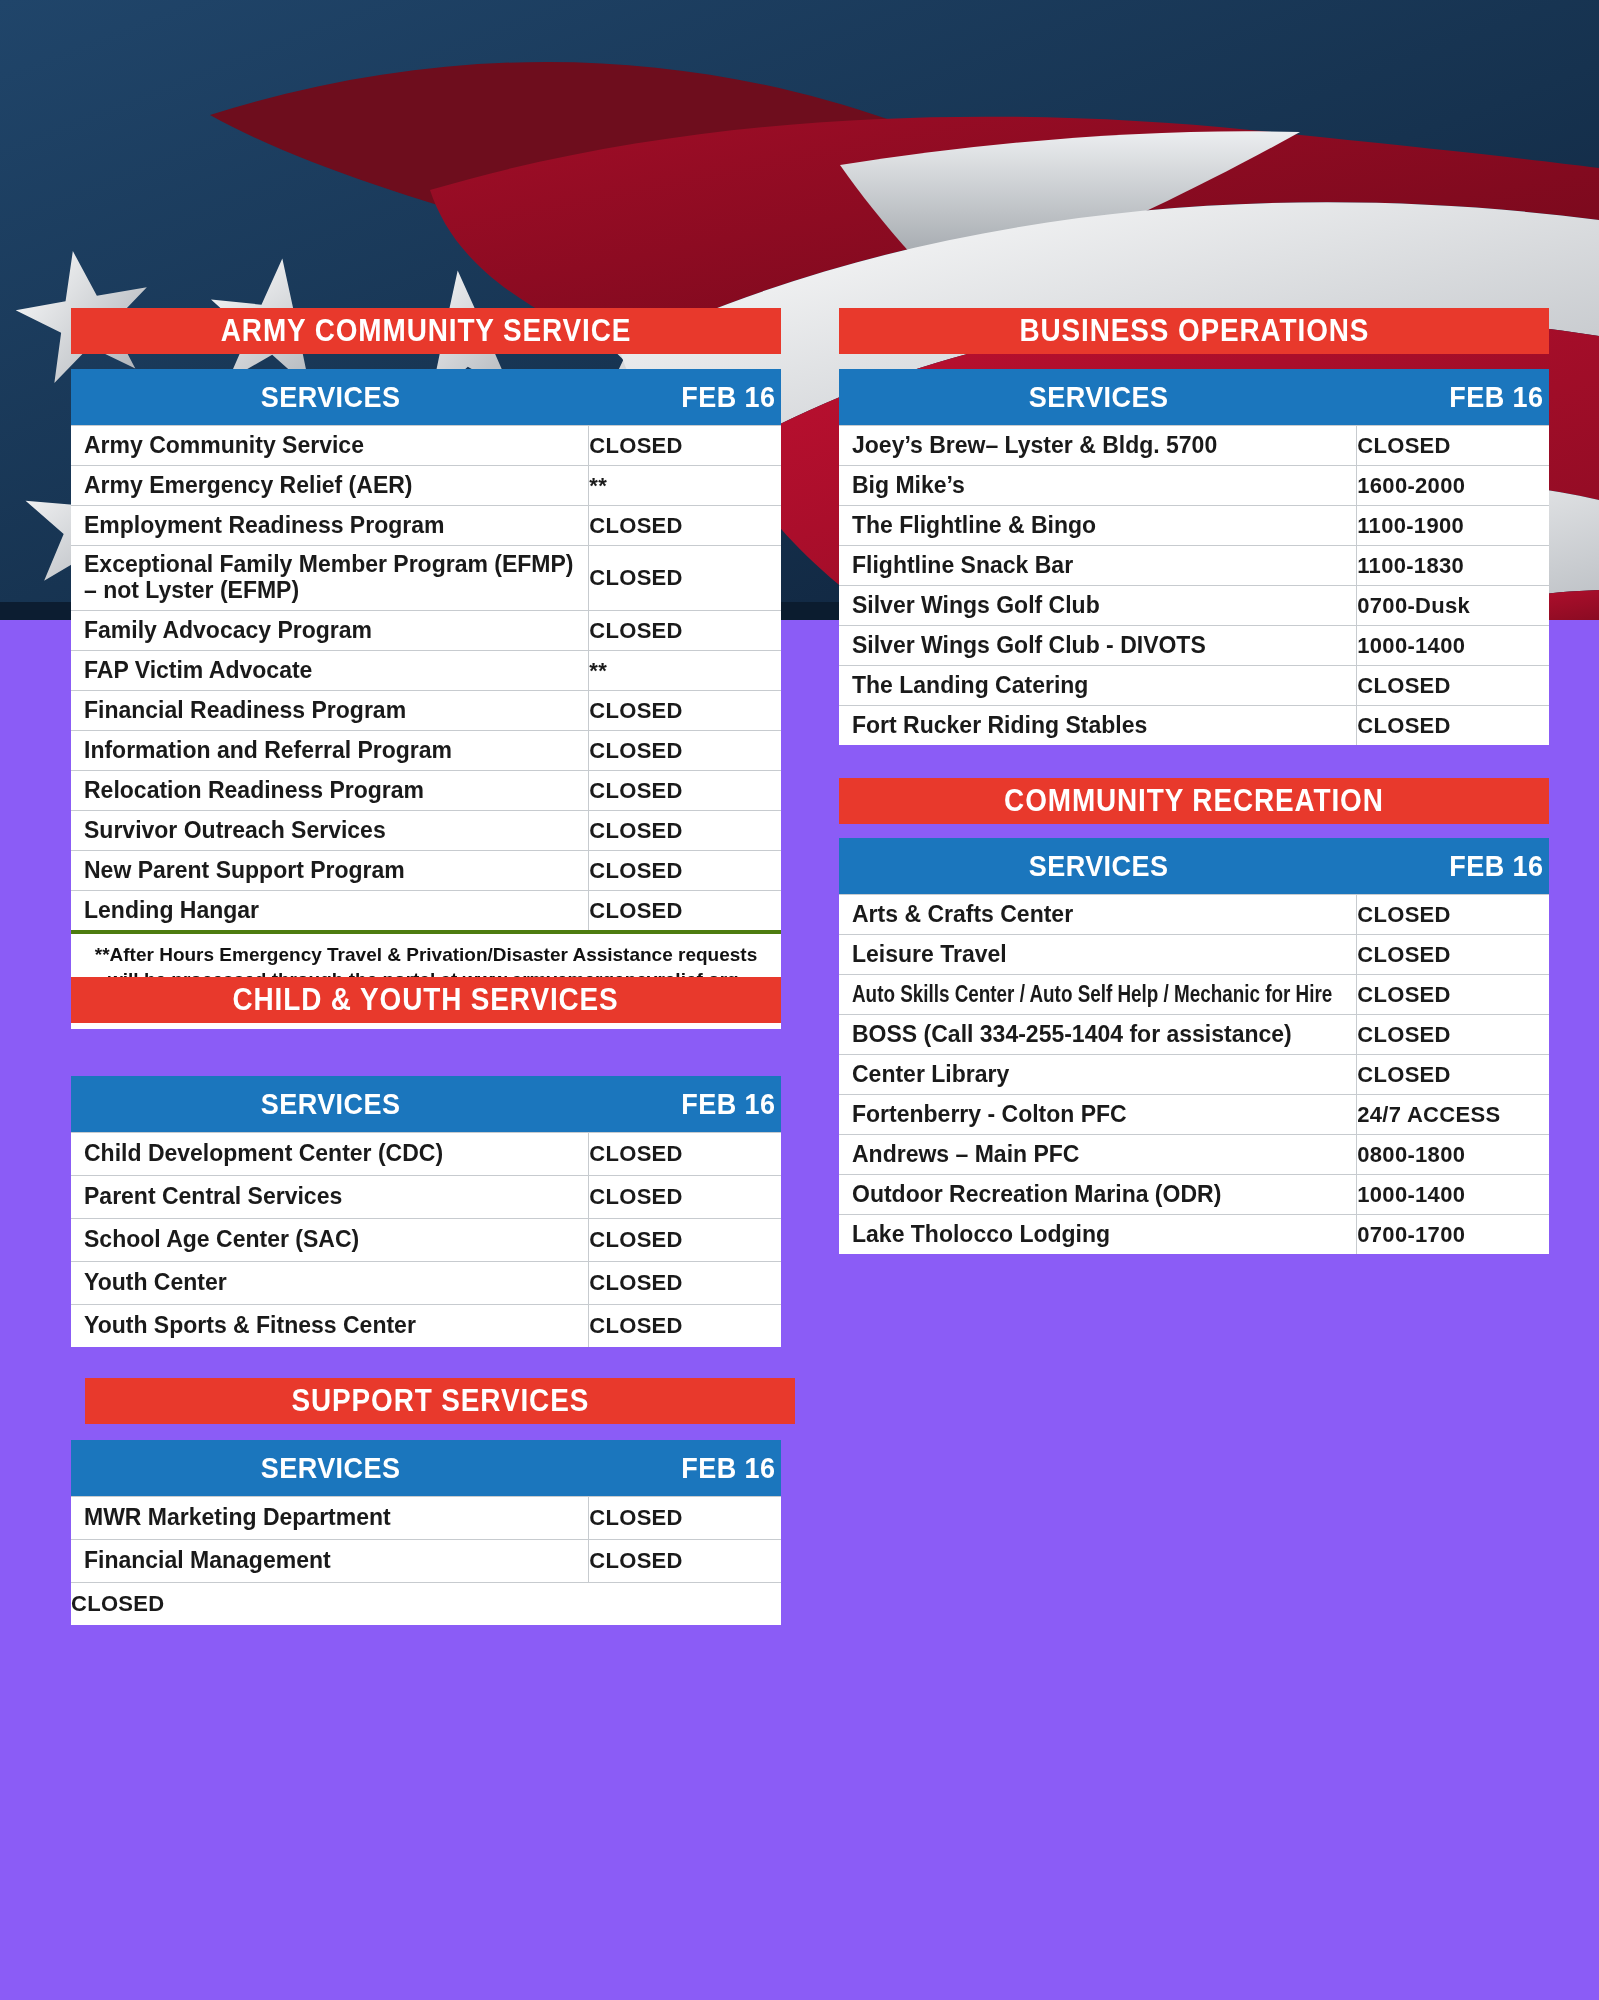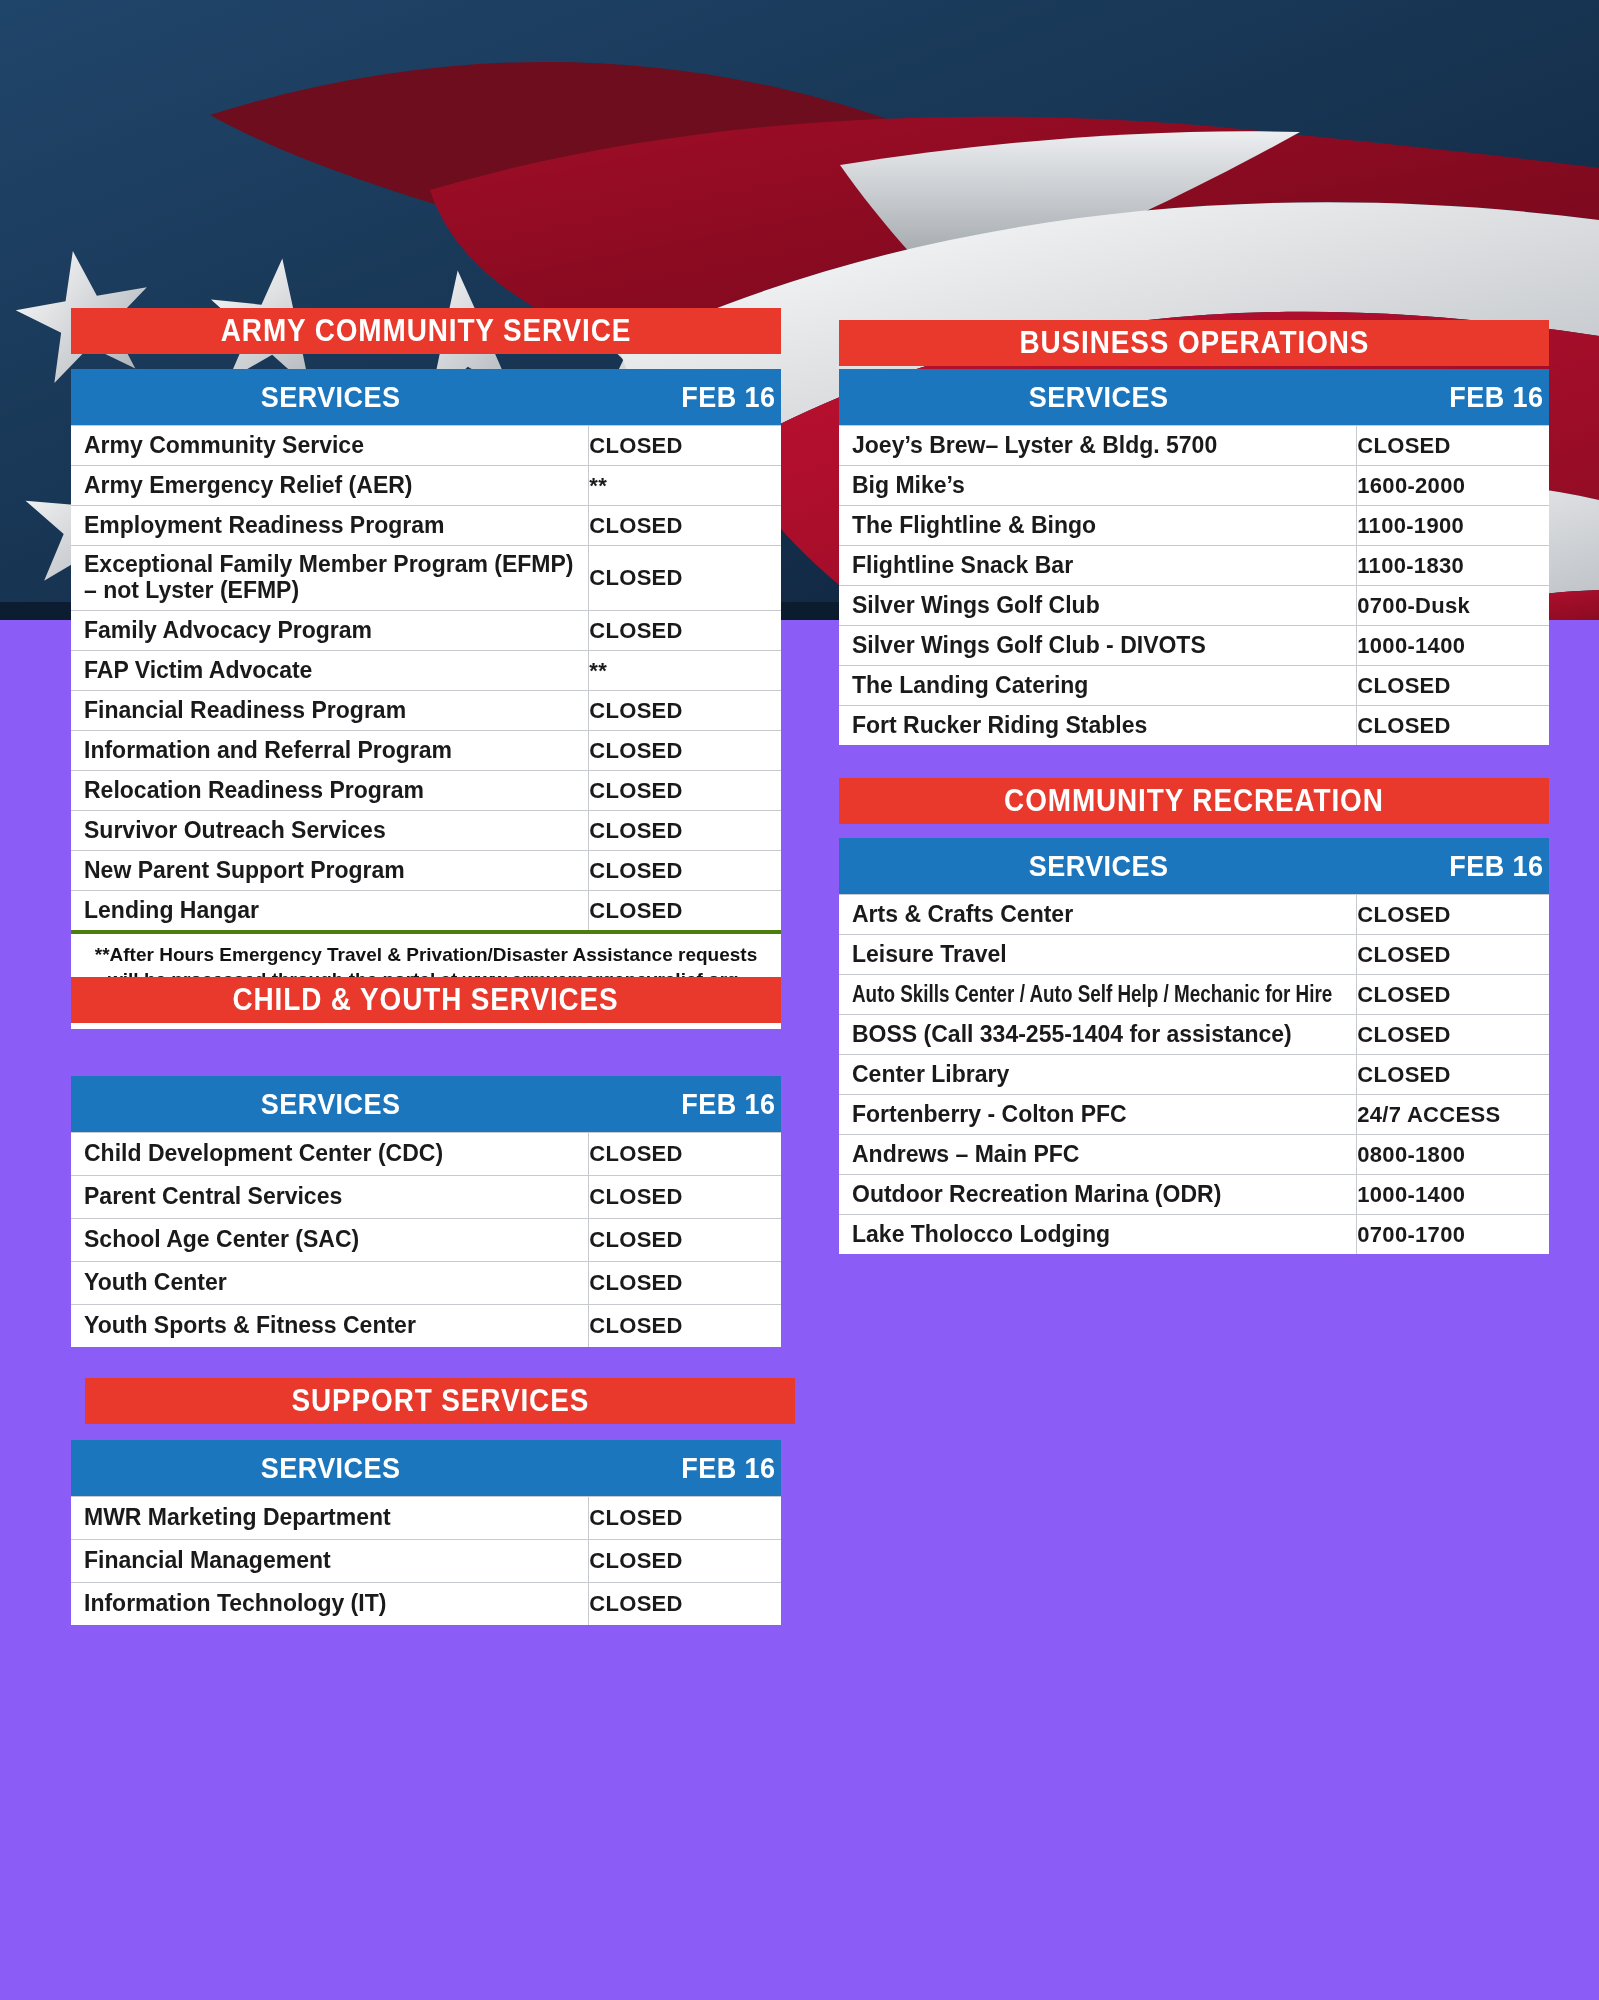--- a/index.html
+++ b/index.html
@@ -322,30 +322,27 @@
       </div>
     <div class="row">
         <div class="c1">
           <span>Financial Management</span>
         </div>
         <div class="c2">
           <span>CLOSED</span>
         </div>
       </div>
     <div class="row">
-        <div class="c1">
-          <span>Information Technology (IT)</span>
-        </div>
-        <div class="c2">
-          <span>CLOSED</span>
-        </div>
-      </div>
-  </div>
-
-  <div class="sec-banner" style="left:839px;top:308px;margin-top:12px;">
+        <div class="c2">
+          <span>CLOSED</span>
+        </div>
+      </div>
+  </div>
+
+  <div class="sec-banner" style="left:839px;top:308px;">
     <span class="t">BUSINESS OPERATIONS</span>
   </div>
   <div class="tbl rows-39" style="left:839px;top:369px;">
     <div class="tbl-head">
       <div class="c1"><span>SERVICES</span></div>
       <div class="c2"><span>FEB 16</span></div>
     </div>
     <div class="row">
         <div class="c1">
           <span>Joey’s Brew– Lyster &amp;  Bldg. 5700</span>

